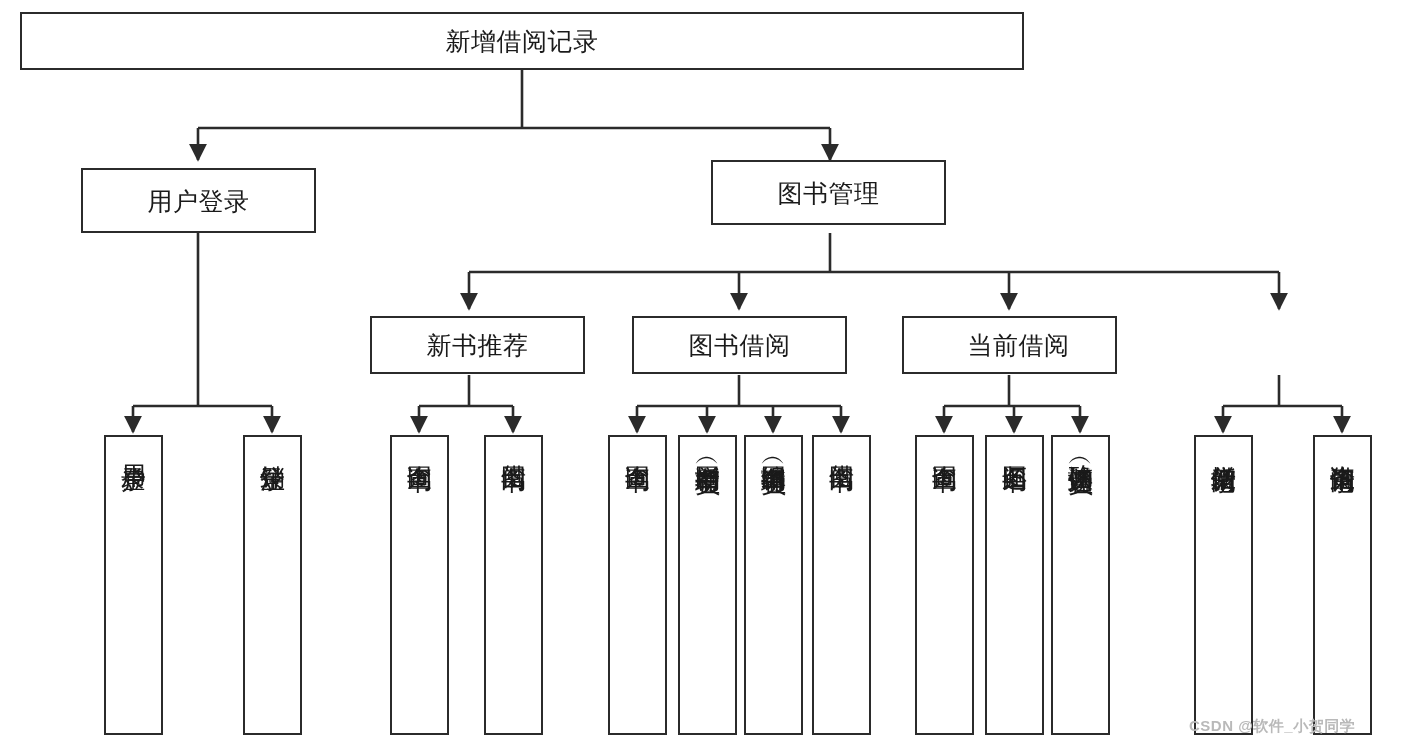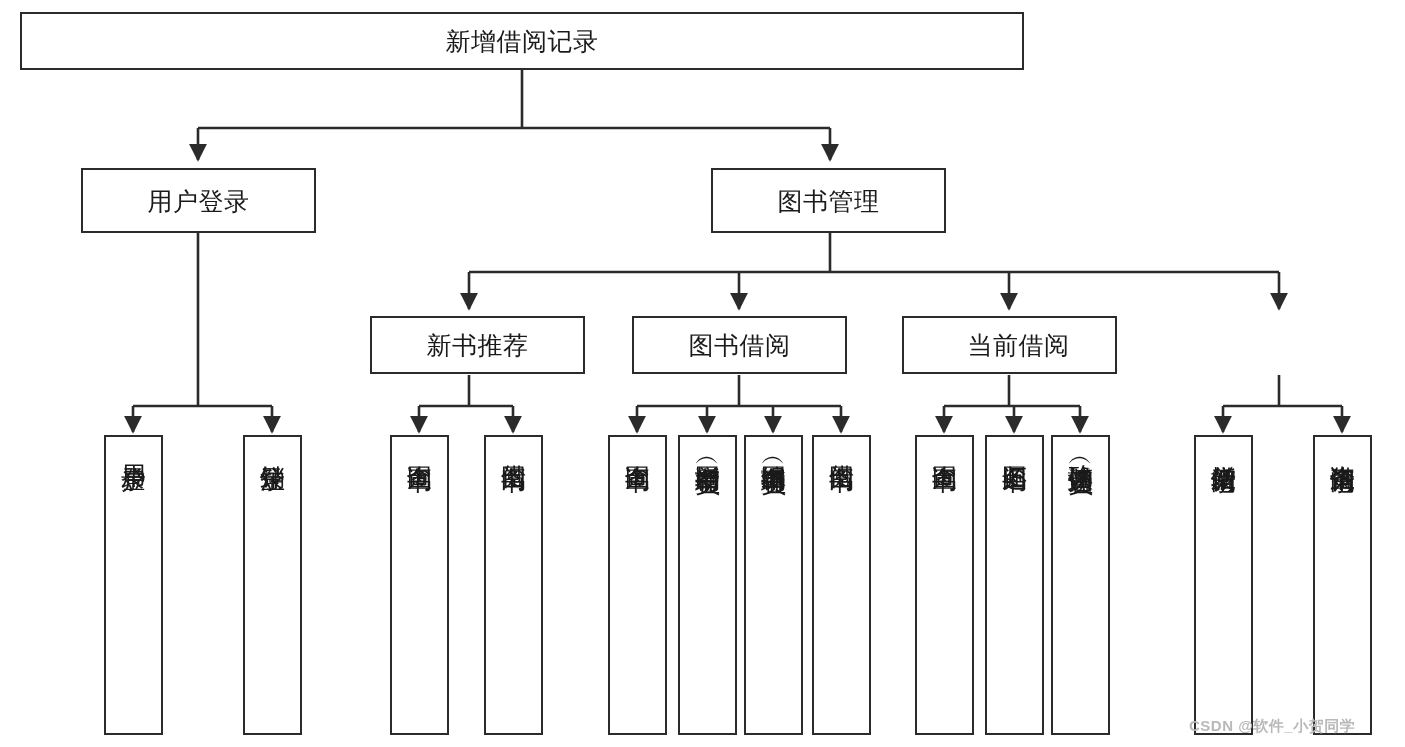--- a/index.html
+++ b/index.html
@@ -127,21 +127,21 @@
     </g>
   </svg>
 
   <div class="node node-h node-root" style="left:20px; top:12px; width:1004px; height:58px;">
     <span class="label">新增借阅记录</span>
   </div>
 
   <div class="node node-h" style="left:81px; top:168px; width:235px; height:65px;">
     <span class="label">用户登录</span>
   </div>
-  <div class="node node-h" style="left:711px; top:168px; width:235px; height:65px;">
+  <div class="node node-h" style="left:711px; top:160px; width:235px; height:65px;">
     <span class="label">图书管理</span>
   </div>
 
   <div class="node node-h" style="left:362px; top:316px; width:215px; height:58px;margin-left:8px;">
     <span class="label">新书推荐</span>
   </div>
   <div class="node node-h" style="left:632px; top:316px; width:215px; height:58px;">
     <span class="label">图书借阅</span>
   </div>
   <div class="node node-h" style="left:902px; top:316px; width:215px; height:58px;padding-left:18px;">

